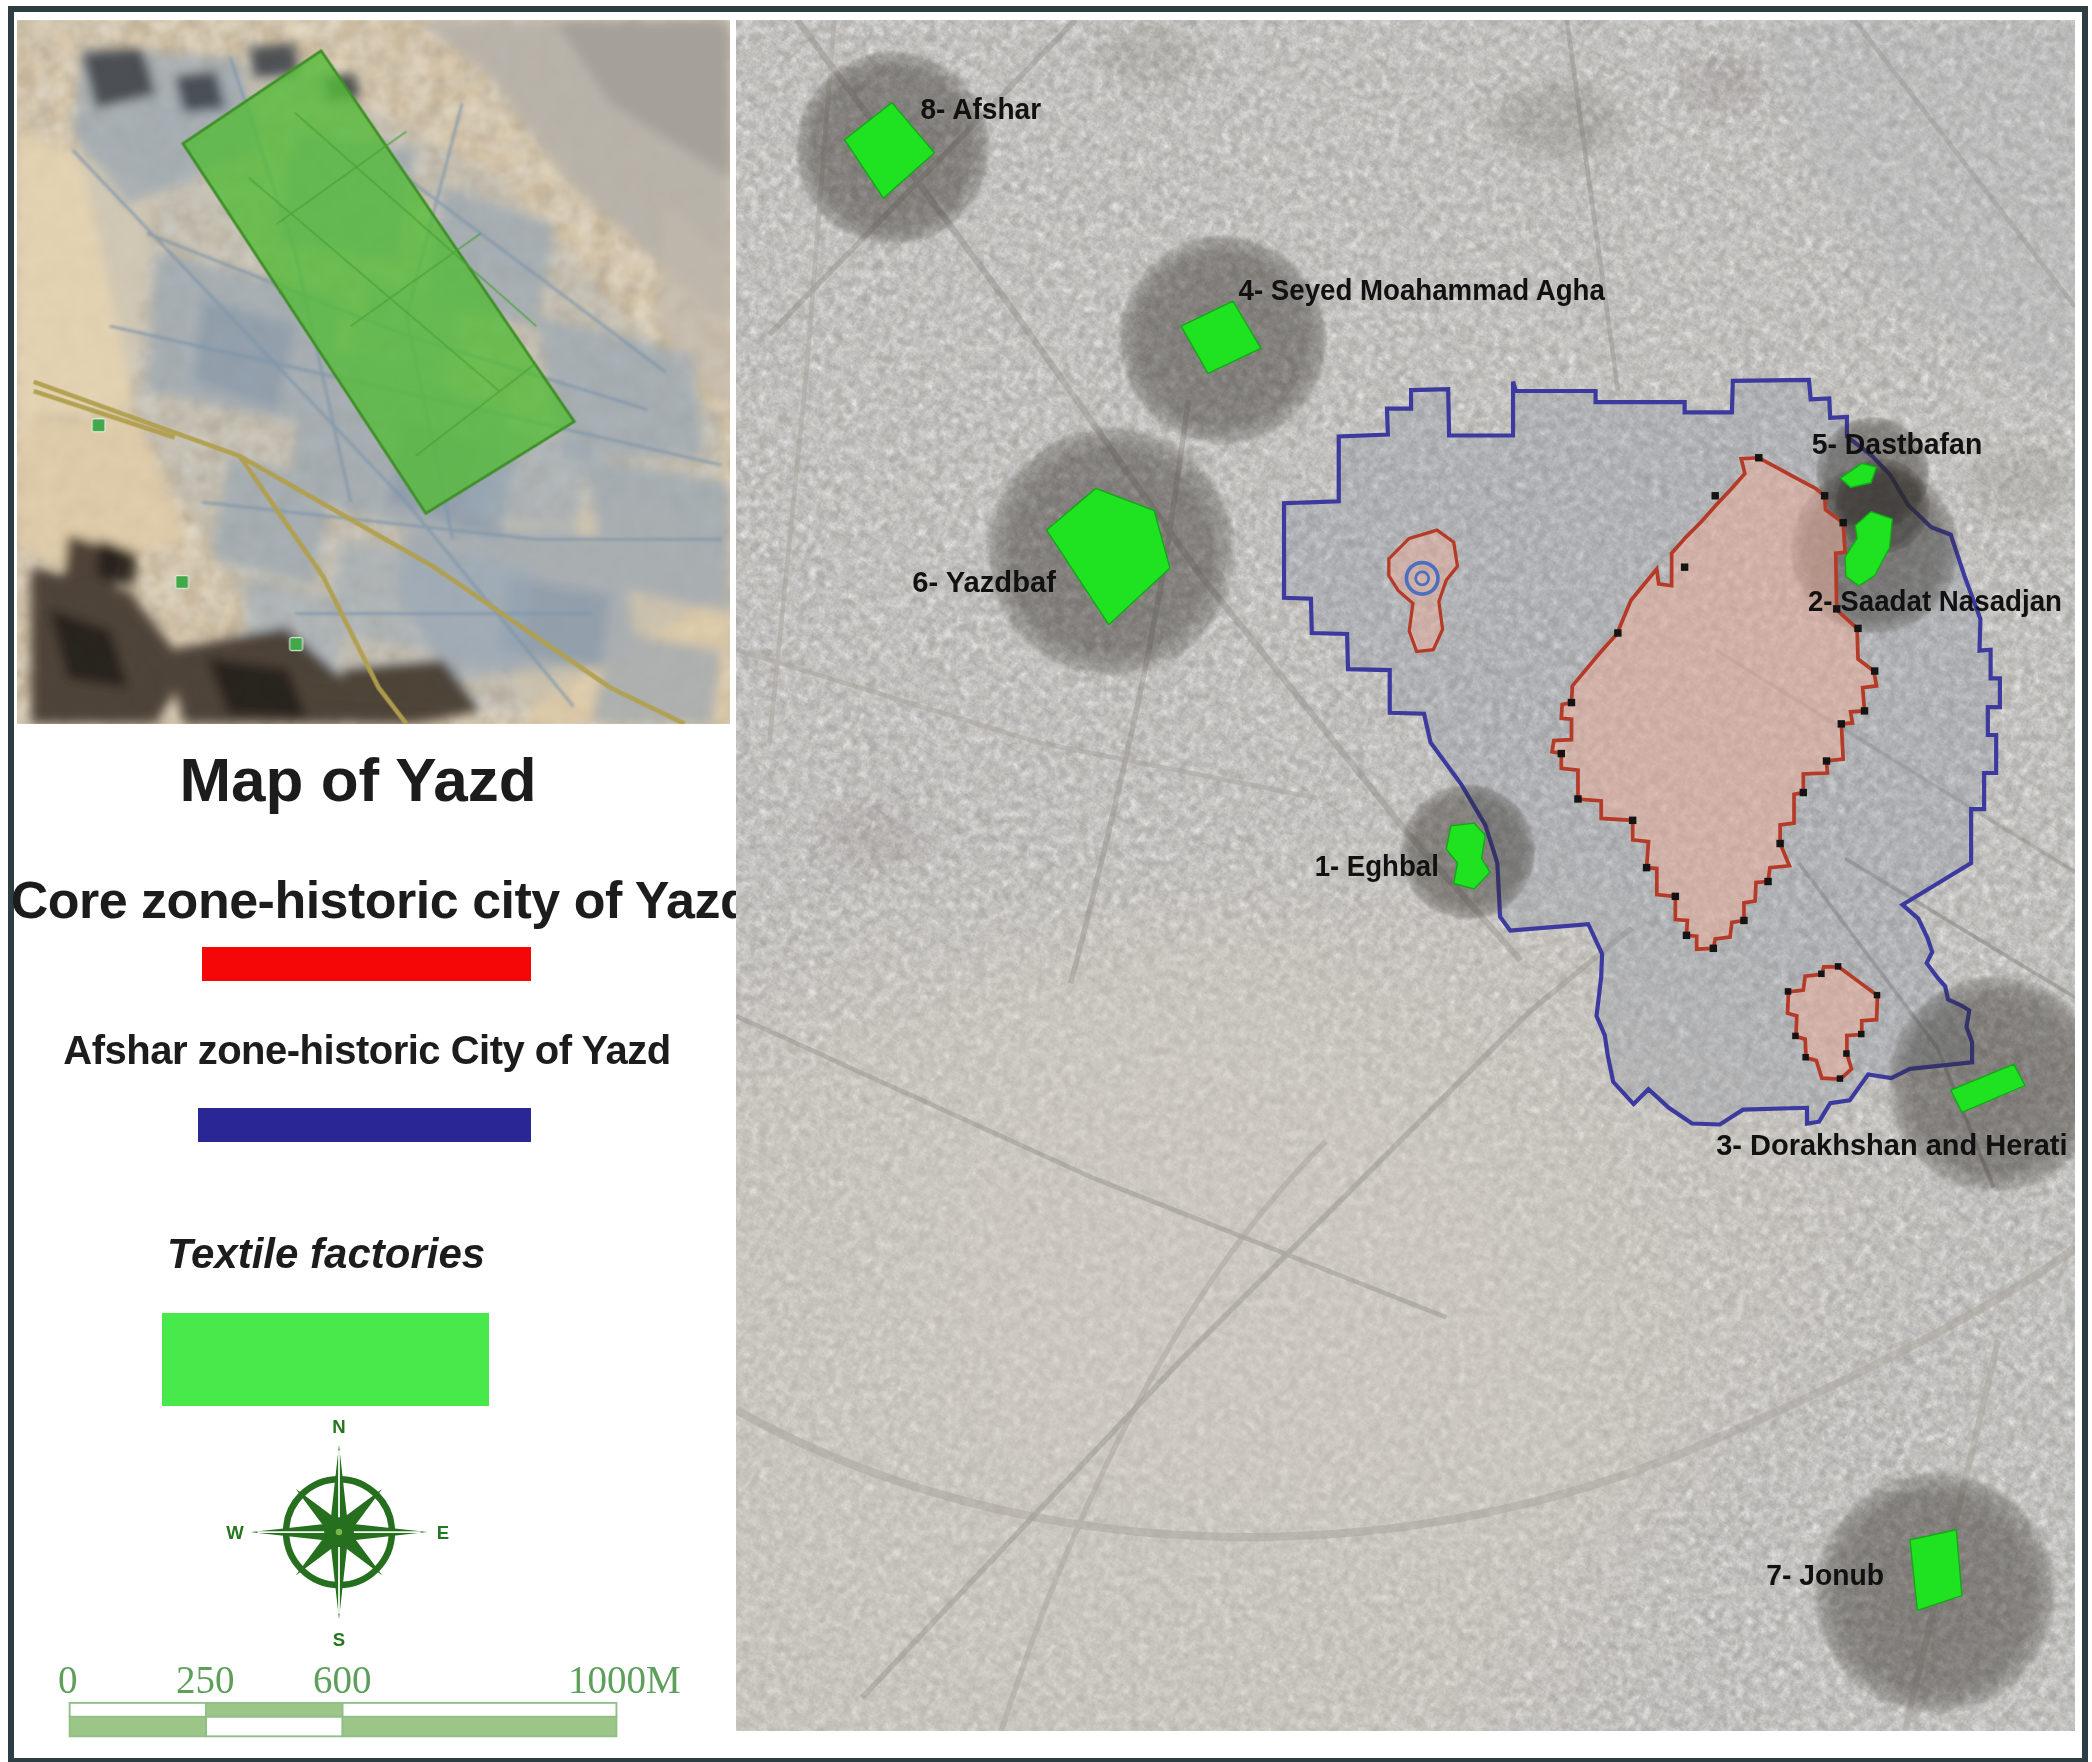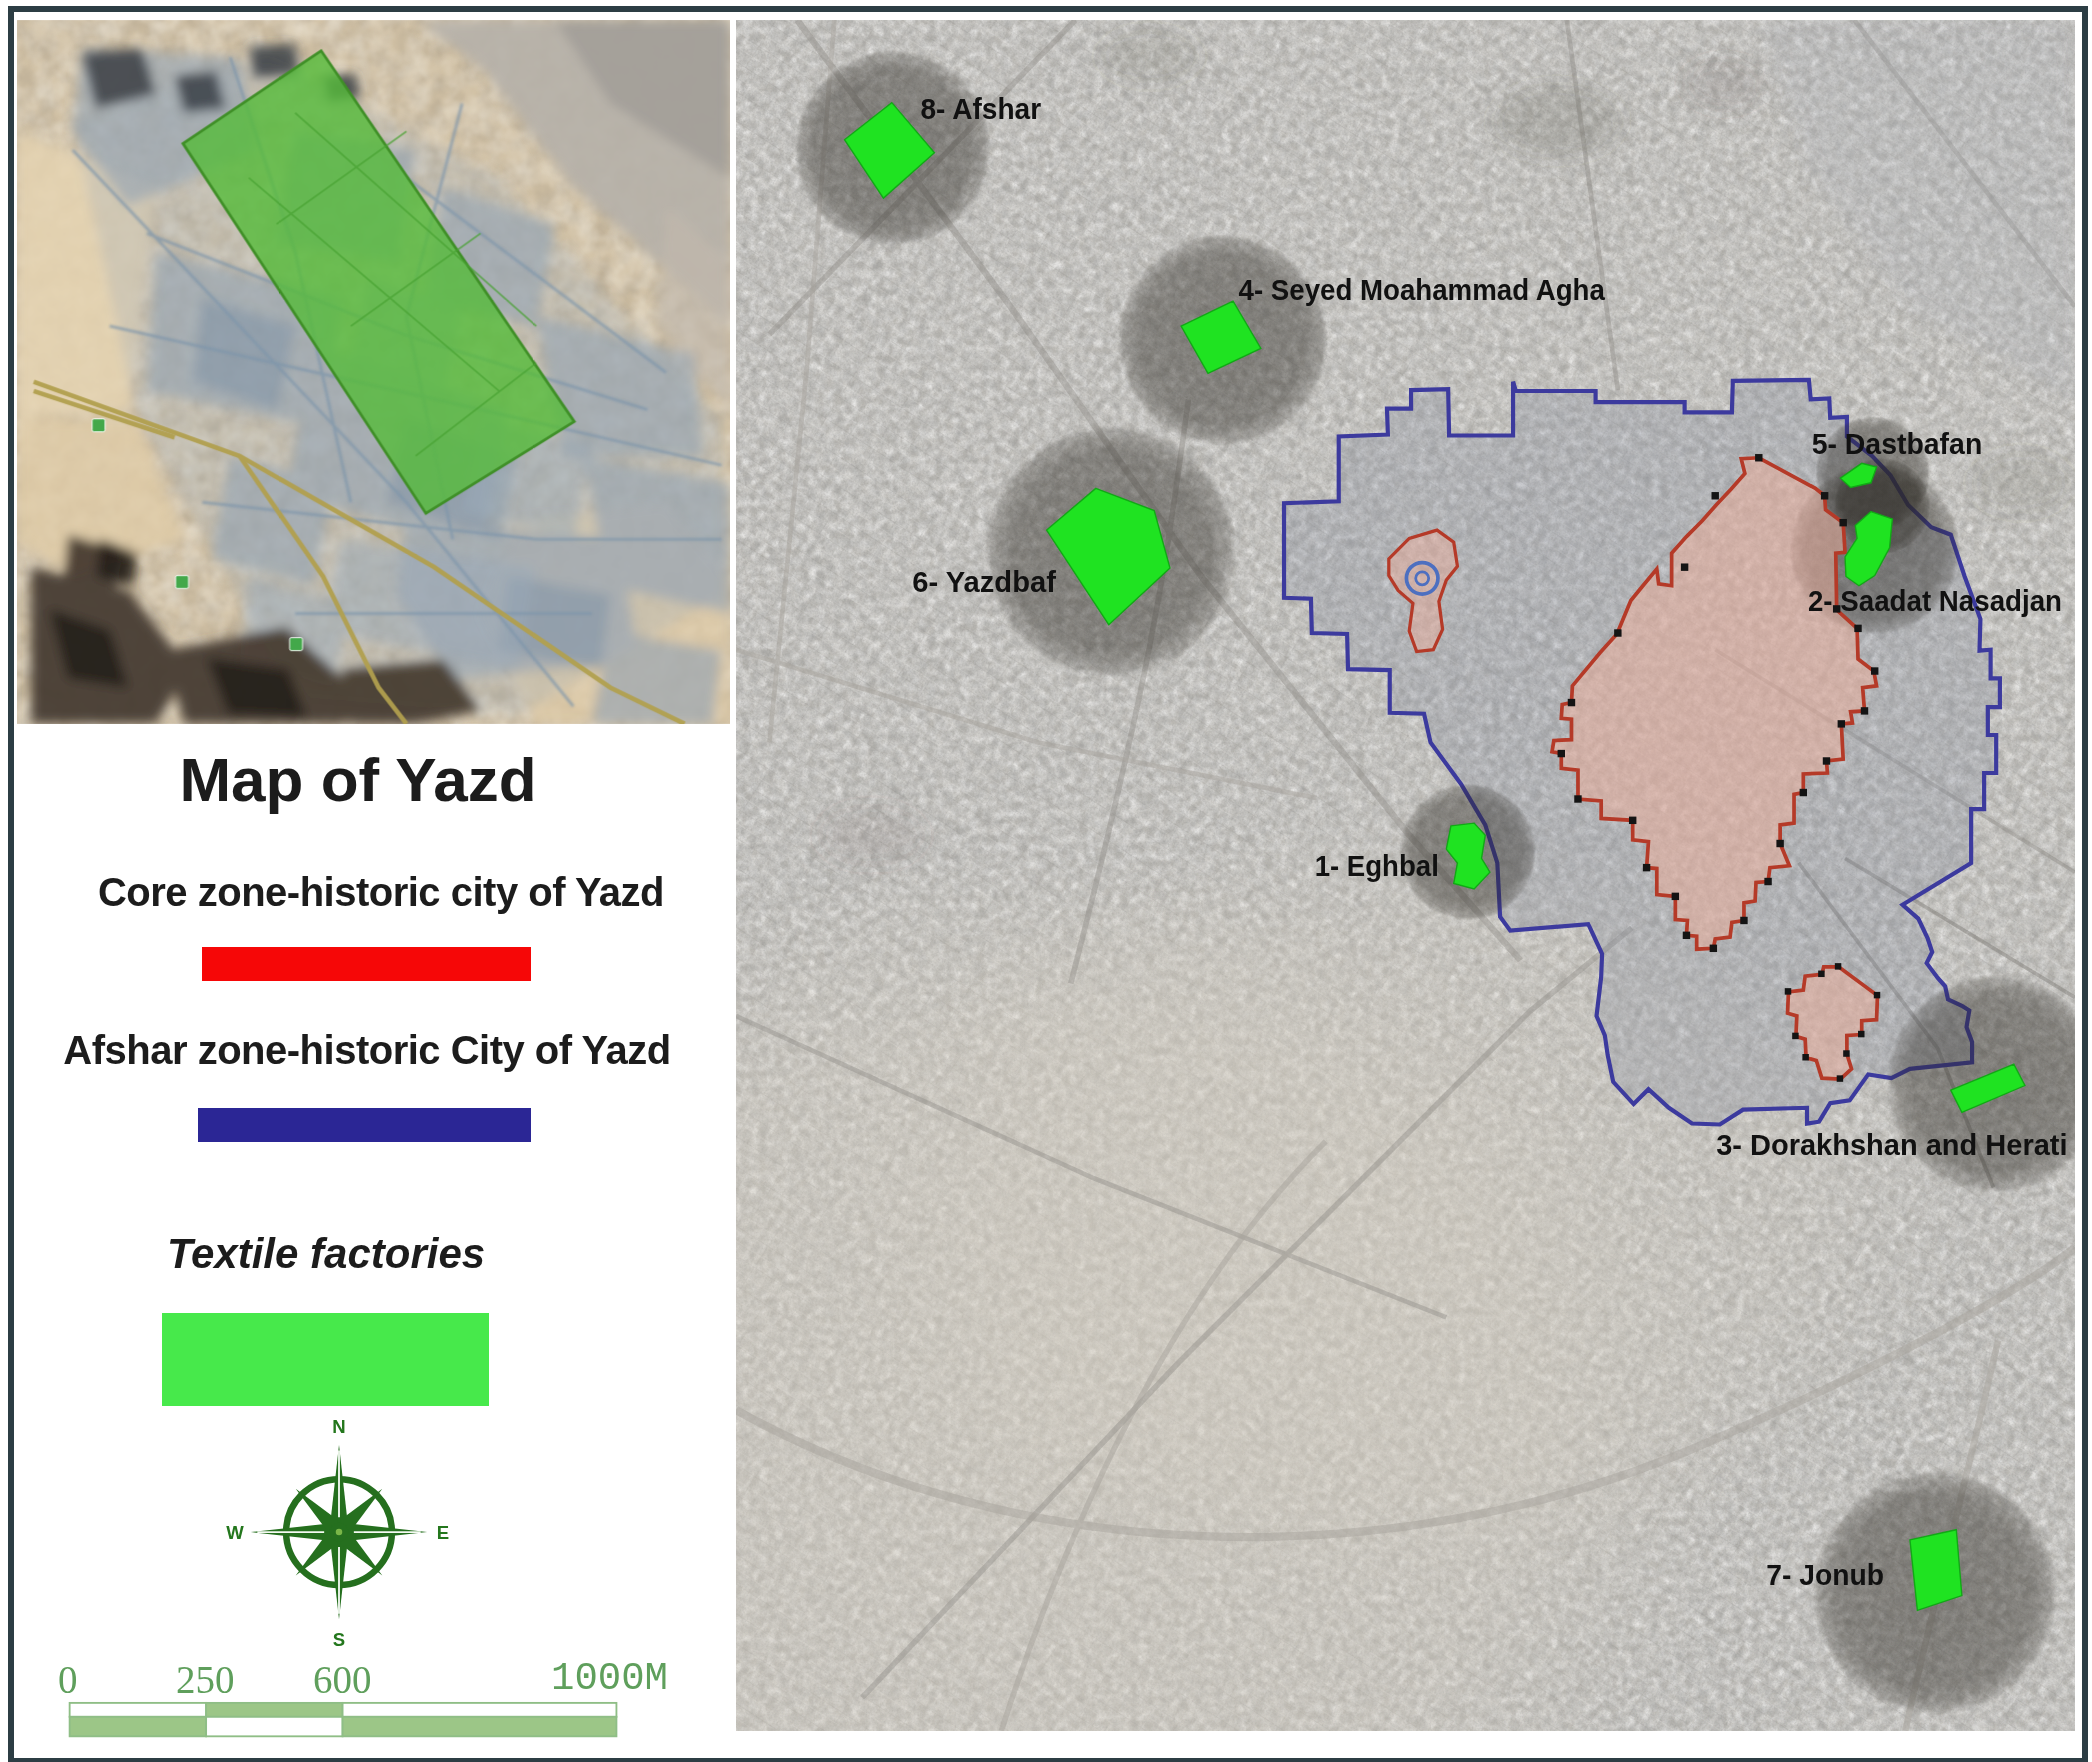--- a/index.html
+++ b/index.html
@@ -119,21 +119,21 @@
 
 <g fill="#43a84a" stroke="#ffffff" stroke-width="1">
 <rect x="81" y="430" width="14" height="14" rx="2"></rect>
 <rect x="171" y="599" width="14" height="14" rx="2"></rect>
 <rect x="294" y="666" width="14" height="14" rx="2"></rect>
 </g>
 </svg>
 
 <div class="lgt" style="left:358px;top:744px;transform:translateX(-50%);white-space:nowrap;font-size:62px;">Map of Yazd</div>
 
-<div class="lgt" style="left:381px;top:870px;transform:translateX(-50%);white-space:nowrap;font-size:40px;letter-spacing:-0.5px;">Core zone-historic city of Yazd</div>
+<div class="lgt" style="left:381px;top:870px;transform:translateX(-50%);white-space:nowrap;font-size:52px;letter-spacing:-0.5px;">Core zone-historic city of Yazd</div>
 
 <div class="abs" style="left:202px;top:947px;width:329px;height:34px;background:#f60707;"></div>
 
 <div class="lgt" style="left:367px;top:1028px;transform:translateX(-50%);white-space:nowrap;font-size:40px;letter-spacing:-0.5px;">Afshar zone-historic City of Yazd</div>
 
 <div class="abs" style="left:198px;top:1108px;width:333px;height:34px;background:#2b2695;"></div>
 
 <div class="lgt" style="left:326px;top:1230px;transform:translateX(-50%);white-space:nowrap;font-size:42px;font-style:italic;">Textile factories</div>
 
 <div class="abs" style="left:162px;top:1313px;width:327px;height:93px;background:#47e94b;"></div>
@@ -167,21 +167,21 @@
 </g>
 <circle r="10" fill="#256f1e"></circle>
 <circle r="3.5" fill="#7ab648"></circle>
 </g>
 </svg>
 
 <div class="abs" style="left:0;top:1657px;width:705px;font-family:'Liberation Serif',serif;color:#5f9f5c;font-size:39px;">
 <span class="abs" style="left:58px;">0</span>
 <span class="abs" style="left:176px;">250</span>
 <span class="abs" style="left:313px;">600</span>
-<span class="abs" style="left:551px;font-family:Liberation Mono, monospace;">1000M</span>
+<span class="abs" style="left:568px;">1000M</span>
 </div>
 
 <svg class="abs" style="left:65px;top:1700px" width="557" height="42" viewBox="0 0 600 45">
 <g stroke="#8fbe86" stroke-width="2">
 <rect x="5" y="3" width="147" height="15" fill="#ffffff"></rect>
 <rect x="152" y="3" width="147" height="15" fill="#9cc687"></rect>
 <rect x="299" y="3" width="295" height="15" fill="#ffffff"></rect>
 <rect x="5" y="18" width="147" height="21" fill="#9cc687"></rect>
 <rect x="152" y="18" width="147" height="21" fill="#ffffff"></rect>
 <rect x="299" y="18" width="295" height="21" fill="#9cc687"></rect>

